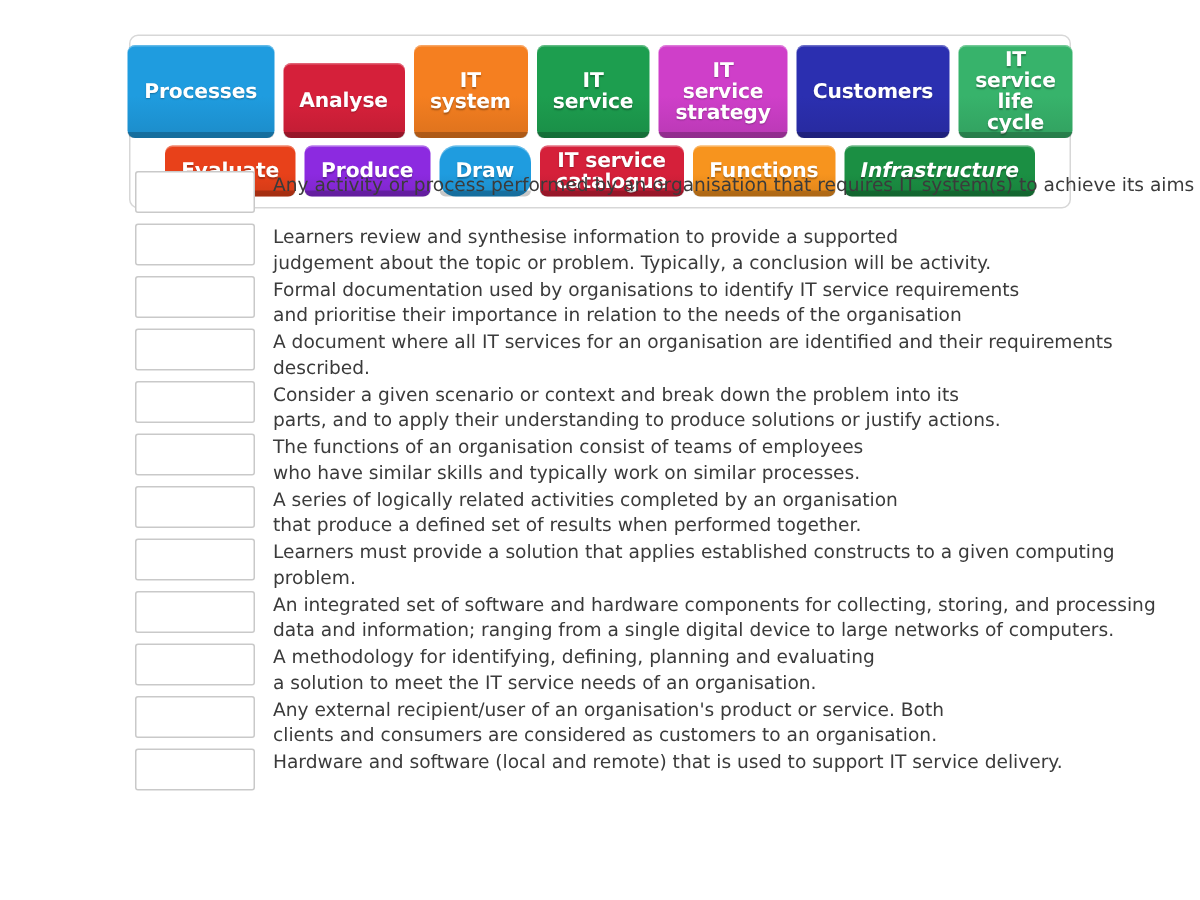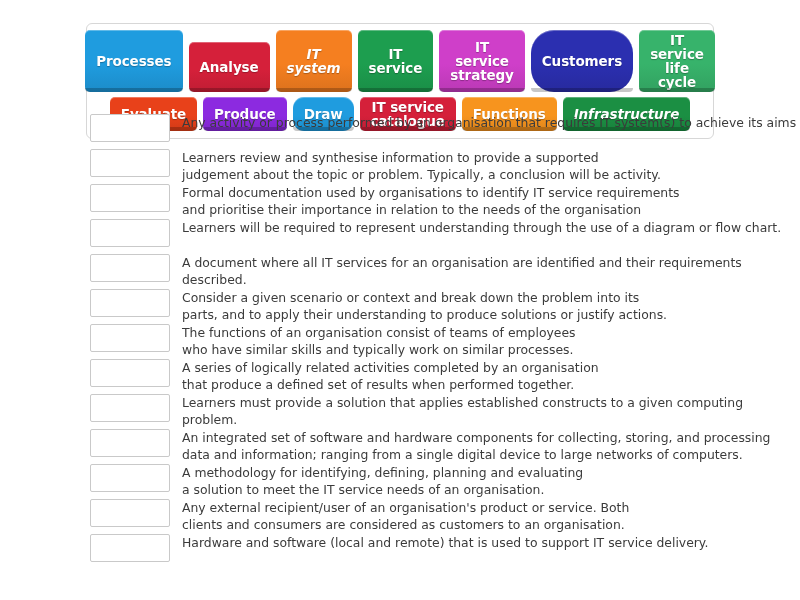--- a/index.html
+++ b/index.html
@@ -100,25 +100,25 @@
     flex: 1 1 auto;
   }
 </style>
 </head>
 <body>
 
 <div id="tile-bank">
     <div class="tile-row">
       <div class="tile" style="background: linear-gradient(rgb(31, 156, 223) 0%, rgb(31, 156, 223) 55%, rgb(28, 140, 201) 100%);">Processes</div>
       <div class="tile" style="background: linear-gradient(rgb(213, 32, 58) 0%, rgb(213, 32, 58) 55%, rgb(192, 29, 52) 100%); margin-top: 12px;">Analyse</div>
-      <div class="tile" style="background: linear-gradient(rgb(245, 127, 32) 0%, rgb(245, 127, 32) 55%, rgb(221, 114, 29) 100%); font-style: italic;">IT system</div>
+      <div class="tile" style="background: linear-gradient(rgb(245, 127, 32) 0%, rgb(245, 127, 32) 55%, rgb(221, 114, 29) 100%);">IT system</div>
       <div class="tile" style="background: linear-gradient(rgb(29, 158, 79) 0%, rgb(29, 158, 79) 55%, rgb(26, 142, 71) 100%);">IT service</div>
       <div class="tile" style="background: linear-gradient(rgb(207, 63, 201) 0%, rgb(207, 63, 201) 55%, rgb(186, 57, 181) 100%);">IT service
 strategy</div>
-      <div class="tile" style="background: linear-gradient(rgb(43, 47, 176) 0%, rgb(43, 47, 176) 55%, rgb(39, 42, 158) 100%); border-radius: 23px;">Customers</div>
+      <div class="tile" style="background: linear-gradient(rgb(43, 47, 176) 0%, rgb(43, 47, 176) 55%, rgb(39, 42, 158) 100%);">Customers</div>
       <div class="tile" style="background: linear-gradient(rgb(55, 179, 107) 0%, rgb(55, 179, 107) 55%, rgb(50, 161, 96) 100%);">IT service
 life cycle</div>
     </div>
     <div class="tile-row">
       <div class="tile" style="background: linear-gradient(rgb(232, 65, 26) 0%, rgb(232, 65, 26) 55%, rgb(209, 59, 23) 100%);">Evaluate</div>
       <div class="tile" style="background: linear-gradient(rgb(140, 42, 224) 0%, rgb(140, 42, 224) 55%, rgb(126, 38, 202) 100%);">Produce</div>
       <div class="tile" style="background: linear-gradient(rgb(31, 156, 223) 0%, rgb(31, 156, 223) 55%, rgb(28, 140, 201) 100%); border-radius: 11px;">Draw</div>
       <div class="tile" style="background: linear-gradient(rgb(213, 32, 58) 0%, rgb(213, 32, 58) 55%, rgb(192, 29, 52) 100%);">IT service
 catalogue</div>
       <div class="tile" style="background: linear-gradient(rgb(247, 148, 30) 0%, rgb(247, 148, 30) 55%, rgb(222, 133, 27) 100%);">Functions</div>
@@ -133,24 +133,20 @@
     </div>
     <div class="def-row">
       <div class="drop-zone"></div>
       <div class="def-text">Learners review and synthesise information to provide a supported
 judgement about the topic or problem. Typically, a conclusion will be activity.</div>
     </div>
     <div class="def-row">
       <div class="drop-zone"></div>
       <div class="def-text">Formal documentation used by organisations to identify IT service requirements
 and prioritise their importance in relation to the needs of the organisation</div>
-    </div>
-    <div class="def-row">
-      <div class="drop-zone"></div>
-      <div class="def-text">Learners will be required to represent understanding through the use of a diagram or flow chart.</div>
     </div>
     <div class="def-row">
       <div class="drop-zone"></div>
       <div class="def-text">A document where all IT services for an organisation are identified and their requirements described.</div>
     </div>
     <div class="def-row">
       <div class="drop-zone"></div>
       <div class="def-text">Consider a given scenario or context and break down the problem into its
 parts, and to apply their understanding to produce solutions or justify actions.</div>
     </div>

